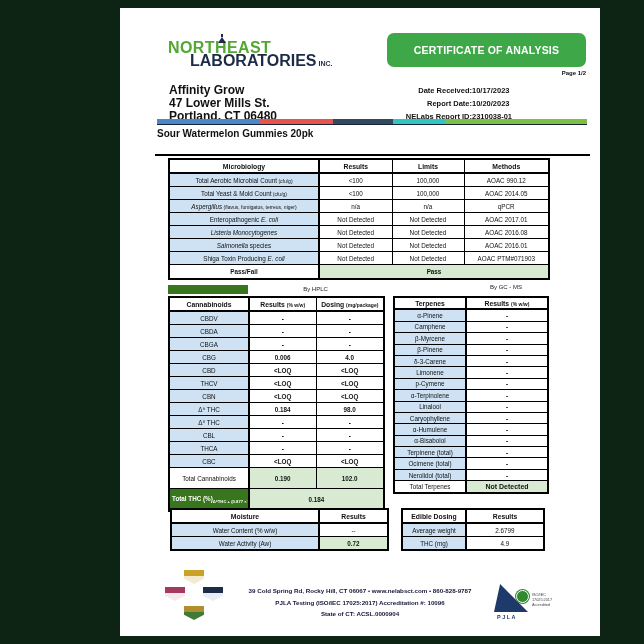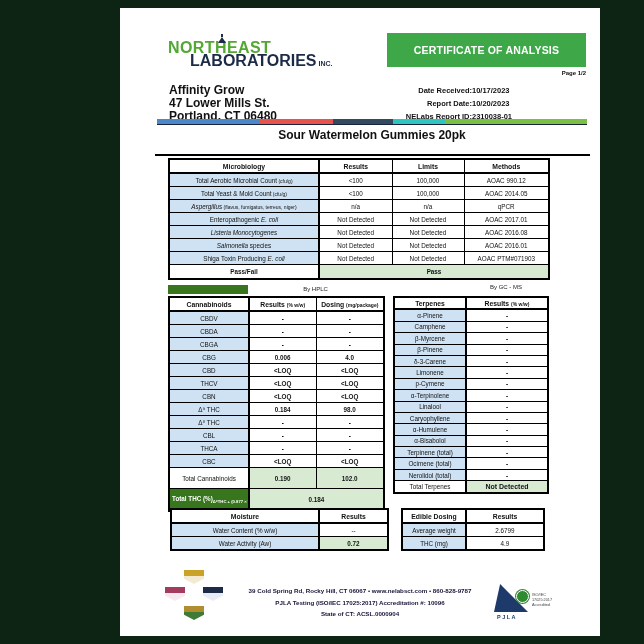--- a/index.html
+++ b/index.html
@@ -14,32 +14,32 @@
   
   .logo-box{position:absolute;left:38px;top:22px;width:195px;height:54px;background:#fff;}
   .logo-l1{margin:10px 0 0 10px;font-size:16px;font-weight:bold;color:#53a733;letter-spacing:.4px;line-height:15px;}
   .logo-l2{margin:-2px 0 0 32px;font-size:16px;font-weight:bold;color:#1d2b47;line-height:16px;}
   .inc{font-size:7px;font-weight:bold;color:#1d2b47;margin-left:2px;}
   .flask{position:absolute;left:60px;top:4px;width:8px;}
   .flask-neck{width:2px;height:3px;background:#1d2b47;margin:0 auto;}
   .flask-bulb{width:0;height:0;border-left:4px solid transparent;border-right:4px solid transparent;border-bottom:6px solid #1d2b47;}
 
   .banner{position:absolute;left:267px;top:25px;width:199px;height:34px;background:#3ea849;
-    color:#fff;font-weight:bold;font-size:10.5px;text-align:center;line-height:34px;letter-spacing:.2px;}
+    color:#fff;font-weight:bold;font-size:10.5px;text-align:center;line-height:34px;letter-spacing:.2px;border-radius:7px;}
   .page-label{position:absolute;left:267px;top:62px;width:199px;text-align:right;font-size:6px;font-weight:bold;}
 
   .client{position:absolute;left:49px;top:76px;font-size:12px;font-weight:bold;line-height:13px;}
   .meta{position:absolute;left:272px;top:76px;font-size:7.5px;font-weight:bold;line-height:13px;text-align:right;}
   .meta-row{display:flex;}
   .meta-label{width:80px;}
 
   .divider{position:absolute;left:37px;top:111px;width:430px;height:5px;border-bottom:1px solid #16233a;
     background:linear-gradient(90deg,#4e87c7 0%,#4e87c7 24%,#e8544d 24%,#e8544d 41%,#324a5e 41%,#324a5e 55%,#2fc6c0 55%,#2fc6c0 67%,#7ac143 67%,#7ac143 100%);}
 
-  .product-title{position:absolute;left:37px;top:120px;width:430px;text-align:center;font-size:12px;font-weight:bold;}
+  .product-title{position:absolute;left:37px;top:120px;width:430px;text-align:left;font-size:10px;font-weight:bold;}
   .biotrack{position:absolute;left:80px;top:133px;width:363px;display:flex;justify-content:space-between;font-size:7.5px;}
   .bt-label{font-weight:bold;margin-right:4px;}
   .bt-id{font-weight:bold;}
   .biotrack-underline{position:absolute;left:35px;top:146px;width:435px;border-top:2.5px solid #000;}
 
   
   table{border-collapse:collapse;table-layout:fixed;position:absolute;border:2px solid #000;}
   td{border:1px solid #000;padding:0 2px;font-size:6.3px;height:12px;overflow:hidden;white-space:nowrap;
      text-align:center;vertical-align:middle;}
   .hd{font-weight:bold;font-size:6.8px;background:#fff;}

